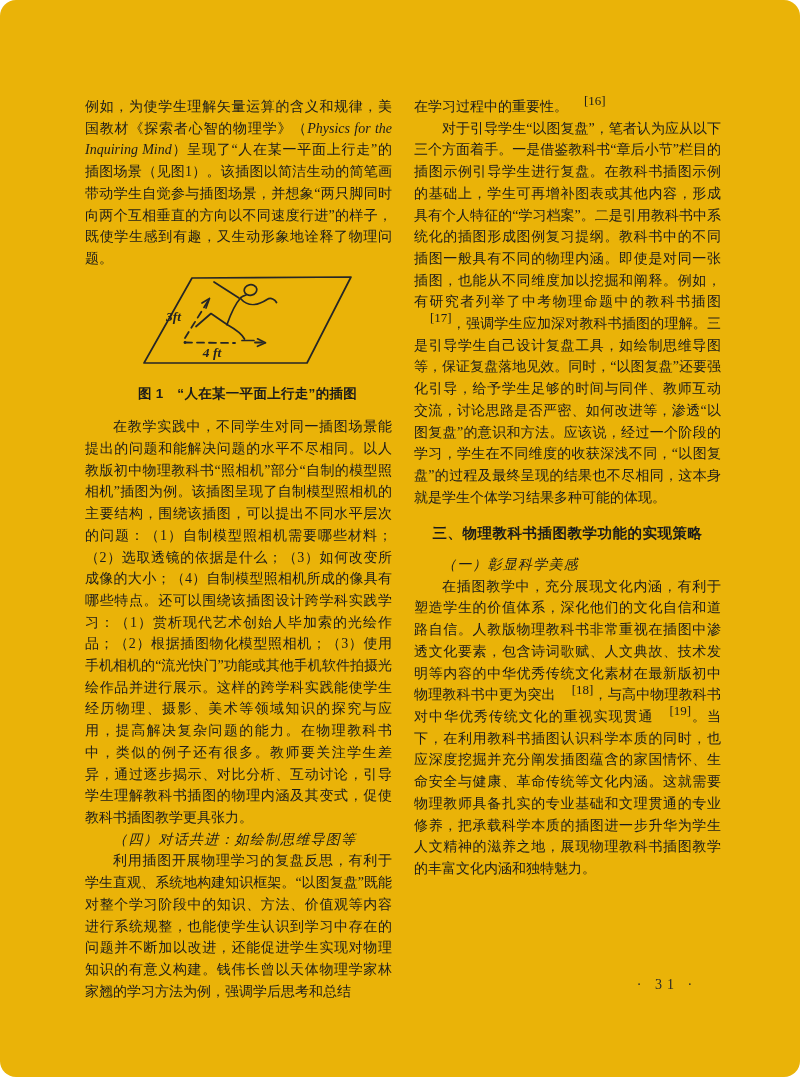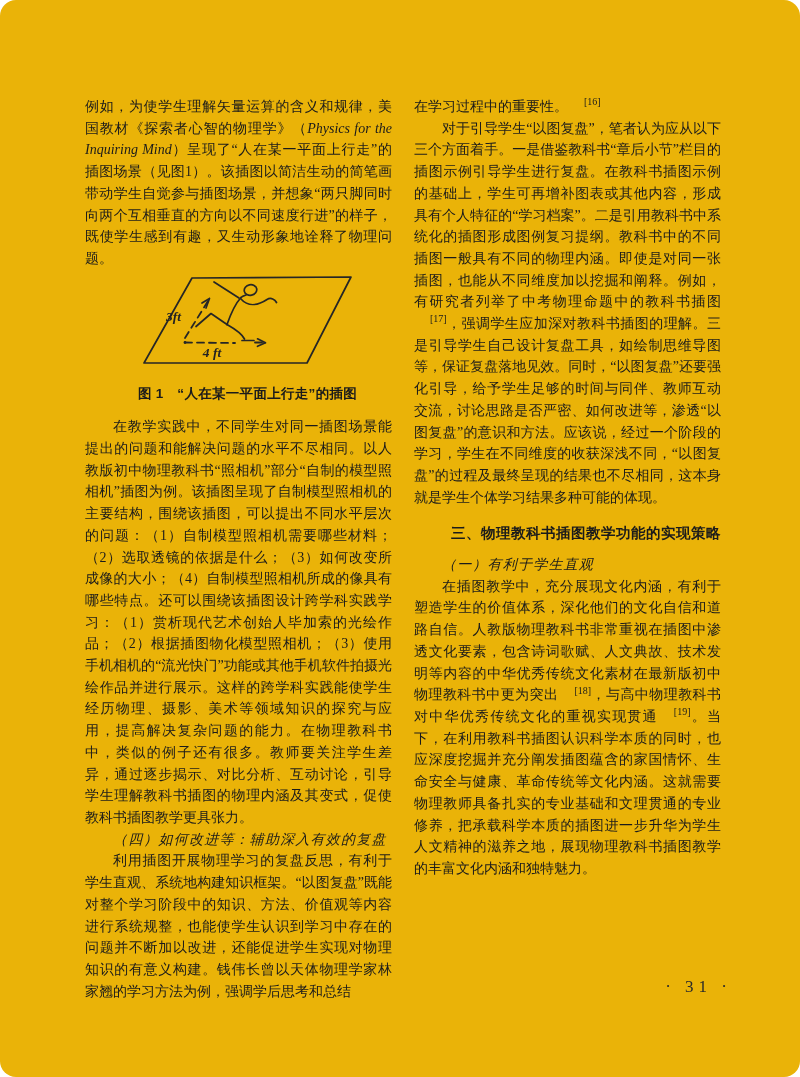--- a/index.html
+++ b/index.html
@@ -12,51 +12,51 @@
   .page{position:absolute;inset:0;background:#eab308;overflow:hidden;border-radius:16px;}
   .col{
     position:absolute;top:96px;width:307px;
     font-size:14px;line-height:21.7px;
     text-align:justify;
   }
   .col-left{left:85px;}
   .col-right{left:414px;}
   p{margin:0;padding:0;}
   .ind{text-indent:2em;}
-  sup.ref{font-size:10px;line-height:0;vertical-align:super;letter-spacing:0;padding-left:16px;}
+  sup.ref{font-size:13px;line-height:0;vertical-align:super;letter-spacing:0;padding-left:16px;}
   i{font-style:italic;}
   .h-kai{
     font-style:italic;
     letter-spacing:1.2px;
     text-indent:2em;
     margin:0;
   }
   .h-bold{
     font-family:"Liberation Sans","DejaVu Sans",sans-serif;
     font-weight:700;
     font-size:14.5px;
-    text-align:right;
+    text-align:center;
     text-indent:0;
     letter-spacing:0.5px;
     margin:15px 0 9px 0;
   }
   figure.fig{margin:6px 0 12px 0;padding:0;}
   .sketch{display:block;margin:0 0 0 58px;}
   .fig-caption{
     font-family:"Liberation Sans","DejaVu Sans",sans-serif;
     font-weight:700;
     font-size:13.5px;
     text-align:center;
     padding-left:18px;
     margin-top:13px;
     letter-spacing:0.3px;
   }
   .pageno{
     position:absolute;top:977px;left:602px;width:130px;
-    text-align:right;font-size:17px;letter-spacing:5px;color:#2a2a2a;
+    text-align:center;font-size:14px;letter-spacing:5px;color:#2a2a2a;
   }
   .sk{stroke:#262626;fill:none;stroke-width:1.7;stroke-linecap:round;stroke-linejoin:round;}
   .sk-dash{stroke:#262626;fill:none;stroke-width:1.8;stroke-linecap:round;stroke-dasharray:7 5;}
   .sk-label{
     font-family:"Liberation Serif","DejaVu Serif",serif;
     font-style:italic;font-weight:700;font-size:13.5px;fill:#222;
   }
 </style>
 </head>
 <body>
@@ -99,27 +99,27 @@
           <path class="sk-dash" d="M112,66.5 L119,66.5"></path>
           <path class="sk" d="M122.5,66.8 L114.5,62.8 M122.5,66.8 L114.5,70.3"></path>
         </g>
         <text class="sk-label" x="38" y="45" text-anchor="end">3ft</text>
         <text class="sk-label" x="69" y="81" text-anchor="middle">4 ft</text>
       </svg>
       <figcaption class="fig-caption">图 1　“人在某一平面上行走”的插图</figcaption>
     </figure>
 
     <p class="para ind">在教学实践中，不同学生对同一插图场景能提出的问题和能解决问题的水平不尽相同。以人教版初中物理教科书“照相机”部分“自制的模型照相机”插图为例。该插图呈现了自制模型照相机的主要结构，围绕该插图，可以提出不同水平层次的问题：（1）自制模型照相机需要哪些材料；（2）选取透镜的依据是什么；（3）如何改变所成像的大小；（4）自制模型照相机所成的像具有哪些特点。还可以围绕该插图设计跨学科实践学习：（1）赏析现代艺术创始人毕加索的光绘作品；（2）根据插图物化模型照相机；（3）使用手机相机的“流光快门”功能或其他手机软件拍摄光绘作品并进行展示。这样的跨学科实践能使学生经历物理、摄影、美术等领域知识的探究与应用，提高解决复杂问题的能力。在物理教科书中，类似的例子还有很多。教师要关注学生差异，通过逐步揭示、对比分析、互动讨论，引导学生理解教科书插图的物理内涵及其变式，促使教科书插图教学更具张力。</p>
-    <p class="h-kai">（四）如何改进等：辅助深入有效的复盘</p>
+    <p class="h-kai">（四）对话共进：如绘制思维导图等</p>
     <p class="para ind">利用插图开展物理学习的复盘反思，有利于学生直观、系统地构建知识框架。“以图复盘”既能对整个学习阶段中的知识、方法、价值观等内容进行系统规整，也能使学生认识到学习中存在的问题并不断加以改进，还能促进学生实现对物理知识的有意义构建。钱伟长曾以天体物理学家林家翘的学习方法为例，强调学后思考和总结</p>
   </div>
 
   <div class="col col-right">
     <p class="para">在学习过程中的重要性。<sup class="ref">[16]</sup></p>
     <p class="para ind">对于引导学生“以图复盘”，笔者认为应从以下三个方面着手。一是借鉴教科书“章后小节”栏目的插图示例引导学生进行复盘。在教科书插图示例的基础上，学生可再增补图表或其他内容，形成具有个人特征的“学习档案”。二是引用教科书中系统化的插图形成图例复习提纲。教科书中的不同插图一般具有不同的物理内涵。即使是对同一张插图，也能从不同维度加以挖掘和阐释。例如，有研究者列举了中考物理命题中的教科书插图<sup class="ref">[17]</sup>，强调学生应加深对教科书插图的理解。三是引导学生自己设计复盘工具，如绘制思维导图等，保证复盘落地见效。同时，“以图复盘”还要强化引导，给予学生足够的时间与同伴、教师互动交流，讨论思路是否严密、如何改进等，渗透“以图复盘”的意识和方法。应该说，经过一个阶段的学习，学生在不同维度的收获深浅不同，“以图复盘”的过程及最终呈现的结果也不尽相同，这本身就是学生个体学习结果多种可能的体现。</p>
     <p class="h-bold">三、物理教科书插图教学功能的实现策略</p>
-    <p class="h-kai">（一）有利于学生直观</p>
+    <p class="h-kai">（一）彰显科学美感</p>
     <p class="para ind">在插图教学中，充分展现文化内涵，有利于塑造学生的价值体系，深化他们的文化自信和道路自信。人教版物理教科书非常重视在插图中渗透文化要素，包含诗词歌赋、人文典故、技术发明等内容的中华优秀传统文化素材在最新版初中物理教科书中更为突出<sup class="ref">[18]</sup>，与高中物理教科书对中华优秀传统文化的重视实现贯通<sup class="ref">[19]</sup>。当下，在利用教科书插图认识科学本质的同时，也应深度挖掘并充分阐发插图蕴含的家国情怀、生命安全与健康、革命传统等文化内涵。这就需要物理教师具备扎实的专业基础和文理贯通的专业修养，把承载科学本质的插图进一步升华为学生人文精神的滋养之地，展现物理教科书插图教学的丰富文化内涵和独特魅力。</p>
   </div>
 
   <div class="pageno">· 31 ·</div>
 
 </div>
 
 </body></html>

